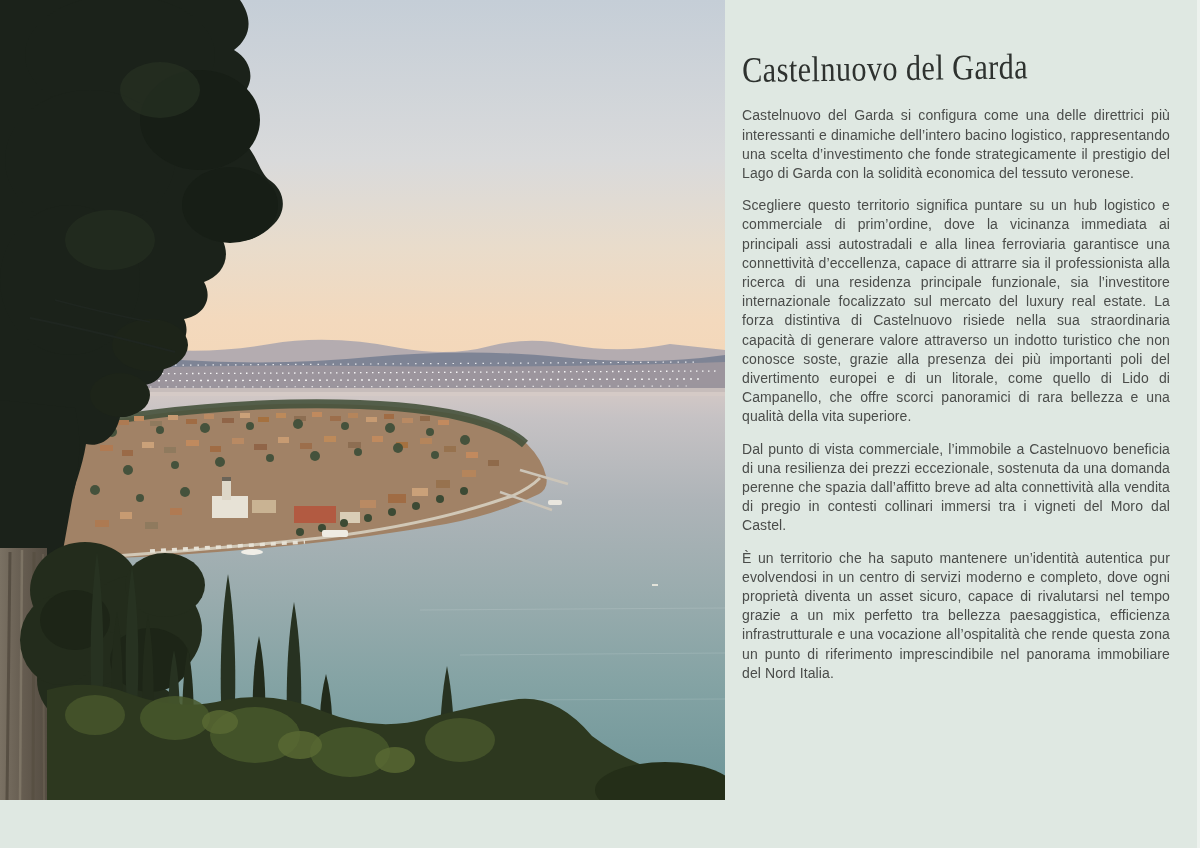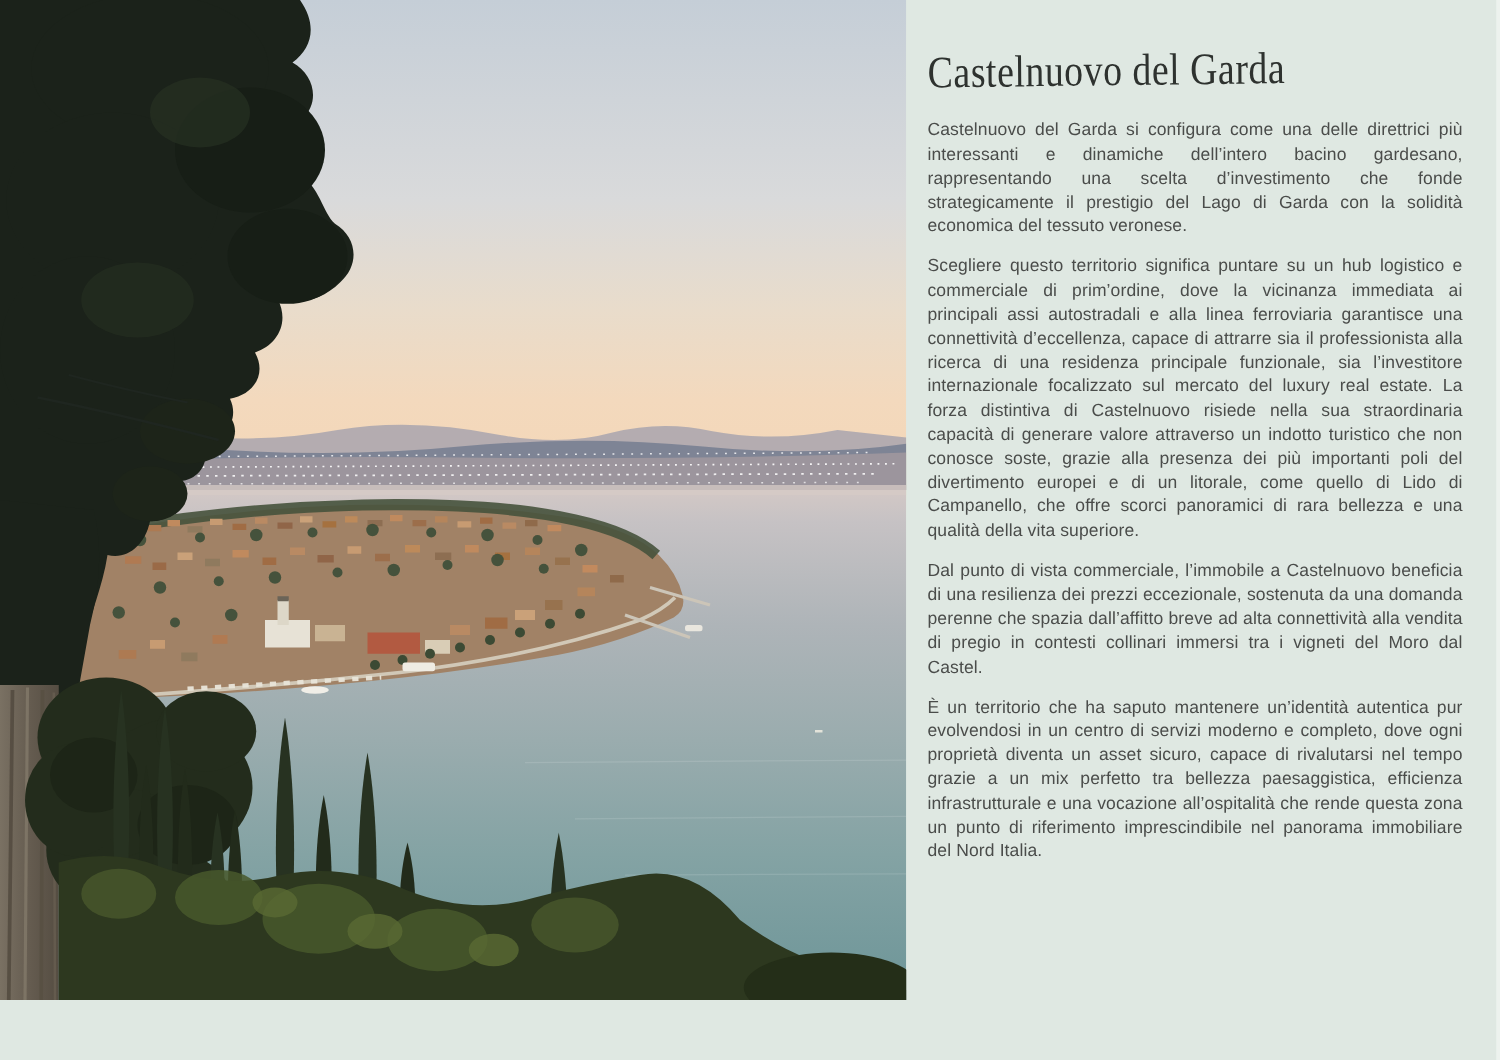--- a/index.html
+++ b/index.html
@@ -10,21 +10,21 @@
     position:relative;
     overflow:hidden;
   }
   .page{position:absolute;inset:0;}
   .photo{
     position:absolute;left:0;top:0;width:725px;height:800px;margin:0;
     overflow:hidden;
   }
   .photo svg{display:block;width:725px;height:800px;}
   .text-col{
-    position:absolute;left:742px;top:38px;width:428px;
+    position:absolute;left:742px;top:50px;width:428px;
   }
   h1.title{
     margin:0 0 15px 0;
     font-family:cursive;
     font-weight:400;
     font-size:36px;
     line-height:1.15;
     color:#2e322f;
     transform:scaleX(0.84) rotate(-0.6deg);
     transform-origin:left top;
@@ -262,20 +262,20 @@
           <ellipse cx="220" cy="722" rx="18" ry="12" fill="#5a6a33" opacity="0.8"></ellipse>
           <ellipse cx="395" cy="760" rx="20" ry="13" fill="#5a6a33" opacity="0.8"></ellipse>
           <ellipse cx="665" cy="790" rx="70" ry="28" fill="#242e18"></ellipse>
         </g>
       </g>
     </svg>
   </figure>
 
   <section class="text-col">
     <h1 class="title">Castelnuovo del Garda</h1>
-    <p lang="it">Castelnuovo del Garda si configura come una delle direttrici più interessanti e dinamiche dell’intero bacino gardesano, rappresentando una scelta d’investimento che fonde strategicamente il prestigio del Lago di Garda con la solidità economica del tessuto veronese.</p>
+    <p lang="it">Castelnuovo del Garda si configura come una delle direttrici più interessanti e dinamiche dell’intero bacino logistico, rappresentando una scelta d’investimento che fonde strategicamente il prestigio del Lago di Garda con la solidità economica del tessuto veronese.</p>
     <p lang="it">Scegliere questo territorio significa puntare su un hub logistico e commerciale di prim’ordine, dove la vicinanza immediata ai principali assi autostradali e alla linea ferroviaria garantisce una connettività d’eccellenza, capace di attrarre sia il professionista alla ricerca di una residenza principale funzionale, sia l’investitore internazionale focalizzato sul mercato del luxury real estate. La forza distintiva di Castelnuovo risiede nella sua straordinaria capacità di generare valore attraverso un indotto turistico che non conosce soste, grazie alla presenza dei più importanti poli del divertimento europei e di un litorale, come quello di Lido di Campanello, che offre scorci panoramici di rara bellezza e una qualità della vita superiore.</p>
     <p lang="it">Dal punto di vista commerciale, l’immobile a Castelnuovo beneficia di una resilienza dei prezzi eccezionale, sostenuta da una domanda perenne che spazia dall’affitto breve ad alta connettività alla vendita di pregio in contesti collinari immersi tra i vigneti del Moro dal Castel.</p>
     <p lang="it">È un territorio che ha saputo mantenere un’identità autentica pur evolvendosi in un centro di servizi moderno e completo, dove ogni proprietà diventa un asset sicuro, capace di rivalutarsi nel tempo grazie a un mix perfetto tra bellezza paesaggistica, efficienza infrastrutturale e una vocazione all’ospitalità che rende questa zona un punto di riferimento imprescindibile nel panorama immobiliare del Nord Italia.</p>
   </section>
 
   <div class="page-edge"></div>
 </div>
 
 </body></html>

